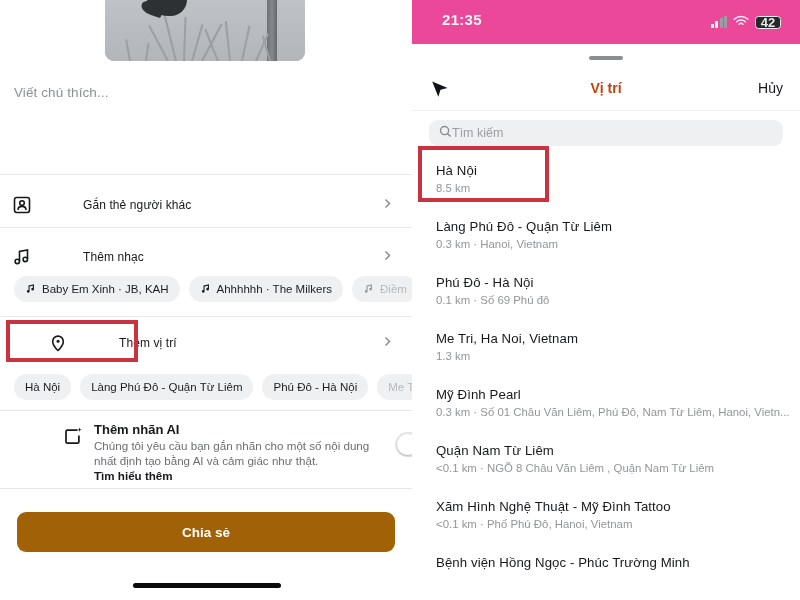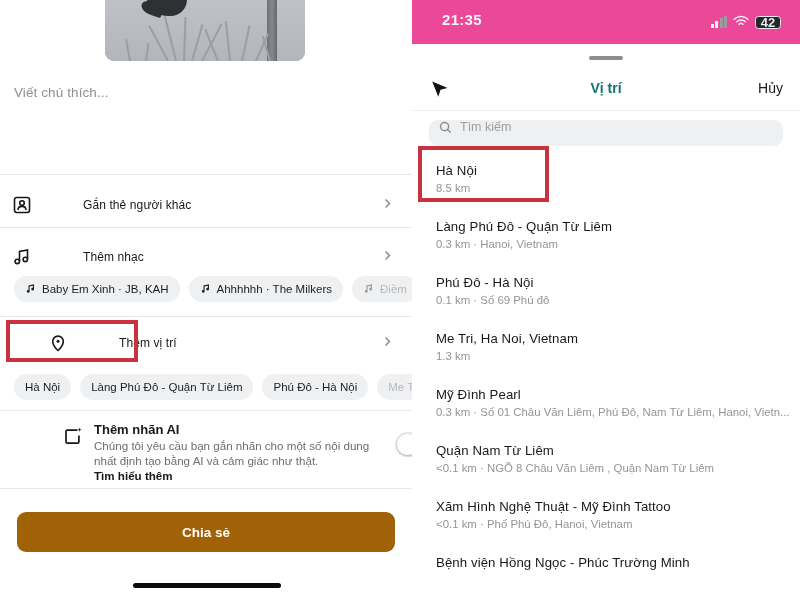--- a/index.html
+++ b/index.html
@@ -178,35 +178,35 @@
     position: absolute; left: 50%; transform: translateX(-50%); top: 12px;
     width: 34px; height: 4px; border-radius: 2px; background: #8a8d91;
   }
   .sheet-nav {
     position: absolute; left: 0; top: 24px; width: 388px; height: 42px;
     display: flex; align-items: center;
   }
   .nav-loc-icon { position: absolute; left: 17px; top: 10px; }
   .nav-title {
     position: absolute; left: 50%; transform: translateX(-50%); top: 12px;
-    font-size: 14px; font-weight: bold; color: #0f766e;
+    font-size: 14px; font-weight: bold; color: #c2410c;
   }
   .nav-cancel {
     position: absolute; right: 17px; top: 12px;
     font-size: 14px; color: #15171a;
   }
   .nav-sep {
     position: absolute; left: 0; top: 66px; width: 388px; height: 1px;
     background: #eceef0;
   }
   .searchbar {
     position: absolute; left: 17px; top: 76px;
     width: 354px; height: 26px; border-radius: 9px;
     background: #eef0f2;
-    display: flex; align-items: flex-start; gap: 8px; padding-left: 10px;
+    display: flex; align-items: center; gap: 0; padding-left: 10px;
   }
   .search-ph { font-size: 12.5px; color: #9b9ea2; }
 
   .loc-list { position: absolute; left: 0; top: 110px; width: 388px; }
   .loc-item {
     position: relative; padding: 0 0 0 24px;
     height: 56px;
   }
   .loc-name {
     position: absolute; top: 9px; left: 24px;

